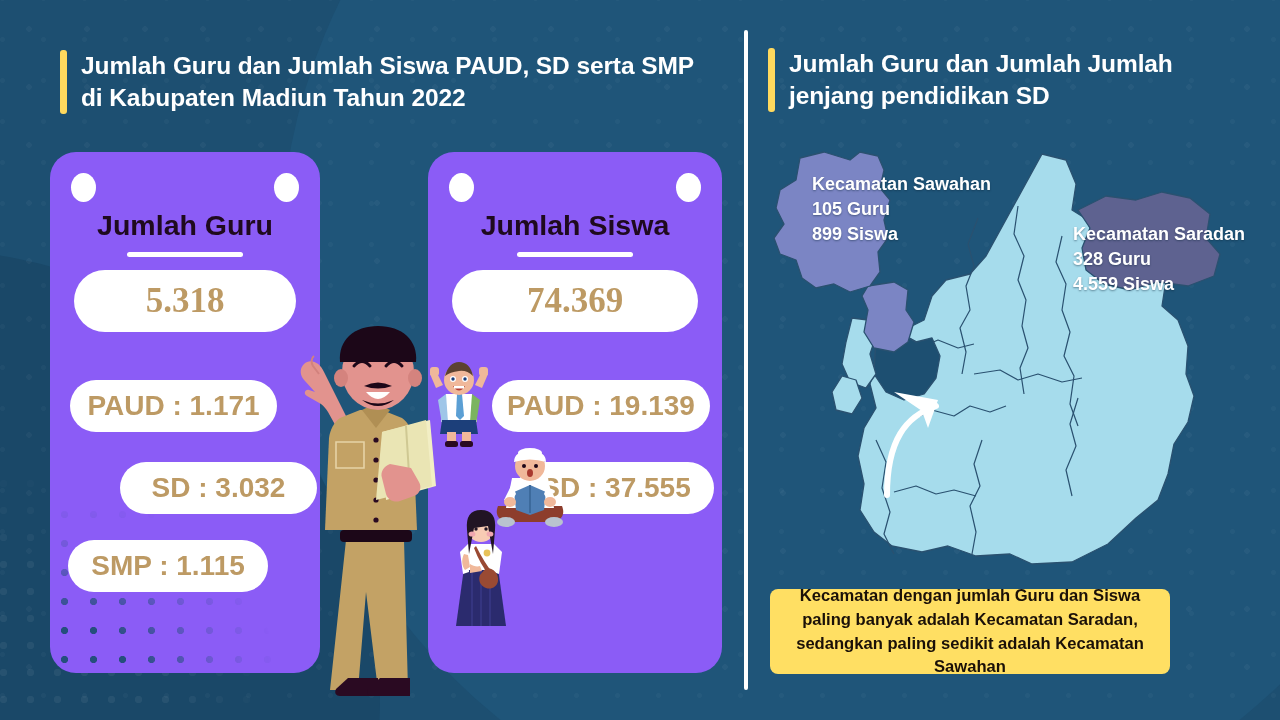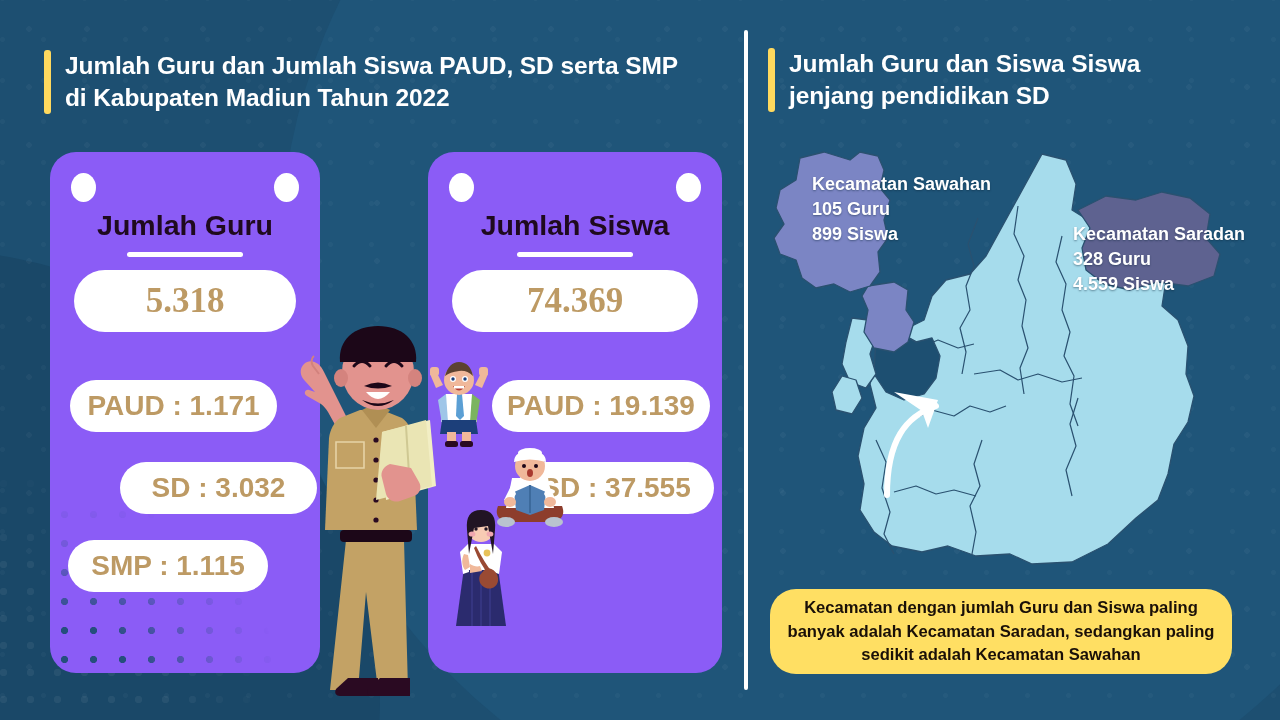--- a/index.html
+++ b/index.html
@@ -41,21 +41,21 @@
     pointer-events:none;
   }
 
   
   .title-wrap{ position:absolute; display:flex; gap:14px; align-items:stretch; }
   .title-bar{ width:7px; border-radius:3px; background:#ffd95e; flex:0 0 7px; }
   .title-text{
     color:#ffffff; font-weight:bold; font-size:24.5px; line-height:1.3;
     letter-spacing:-0.1px;
   }
-  #title-left{ left:44px; top:50px; width:660px; }
+  #title-left{ left:60px; top:50px; width:660px; }
   #title-right{ left:768px; top:48px; width:450px; }
 
   
   #divider{
     position:absolute; left:744px; top:30px; width:4px; height:660px;
     background:#ffffff; border-radius:2px;
   }
 
   
   .ycard{
@@ -122,22 +122,22 @@
   .map-label{
     position:absolute; color:#ffffff; font-weight:bold; font-size:18px;
     line-height:1.38; text-shadow:0 1px 2px rgba(10,35,55,.45);
     white-space:nowrap;
   }
   #label-sawahan{ left:812px; top:172px; }
   #label-saradan{ left:1073px; top:222px; }
 
   
   #caption{
-    position:absolute; left:770px; top:589px; width:462px; height:85px;
-    background:#ffdf63; border-radius:26px;
+    position:absolute; left:770px; top:589px; width:400px; height:85px;
+    background:#ffdf63; border-radius:8px;
     display:flex; align-items:center; justify-content:center;
     text-align:center; padding:0 16px;
     color:#1a1008; font-weight:bold; font-size:16.6px; line-height:1.42;
   }
 </style>
 </head>
 <body>
 
 <div id="bg-arc"></div>
 <div id="bg-arc2"></div>
@@ -275,21 +275,21 @@
   <circle cx="29" cy="20" r="14" fill="#f8cbb4"></circle>
   <path d="M15 22 q-2 -20 14 -20 q16 0 14 20 l-2 24 -5 -28 -14 2 -5 26z" fill="#211424"></path>
   <ellipse cx="20" cy="26" rx="3.4" ry="2.6" fill="#f0a7b0"></ellipse>
   <ellipse cx="38" cy="26" rx="3.4" ry="2.6" fill="#f0a7b0"></ellipse>
   <circle cx="24" cy="21" r="1.7" fill="#211424"></circle>
   <circle cx="34" cy="21" r="1.7" fill="#211424"></circle>
 </svg>
 
 <div id="title-right" class="title-wrap">
   <div class="title-bar"></div>
-  <div class="title-text">Jumlah Guru dan Siswa Siswa jenjang pendidikan SD</div>
+  <div class="title-text">Jumlah Guru dan Jumlah Jumlah jenjang pendidikan SD</div>
 </div>
 
 <div id="map-area">
   <svg id="map-svg" viewBox="0 0 500 440">
     <g stroke="#2a5170" stroke-width="1.3" stroke-linejoin="round">
 
       <path fill="#a6dcec" d="M286 14 l24 6 10 24 -4 26 16 10 6 26 28 6 22 -6 18 10 4 24 -4 26 16 14 10 26 -2 28 8 22 -6 26 -14 22 -6 30 -10 26 -22 18 -28 26 -36 18 -40 2 -22 -10 -34 2 -28 -10 -26 6 -30 -6 -18 -14 -14 -22 4 -26 -6 -28 6 -28 12 -20 -6 -24 6 -22 18 -10 10 -22 20 -10 8 -24 14 -16 24 -6 16 -18z"></path>
 
       <g fill="none" stroke="#2a5170" stroke-width="1.2">
         <path d="M222 78 l-10 26 6 22 -8 20 4 24 -10 18 6 24 -4 22"></path>

